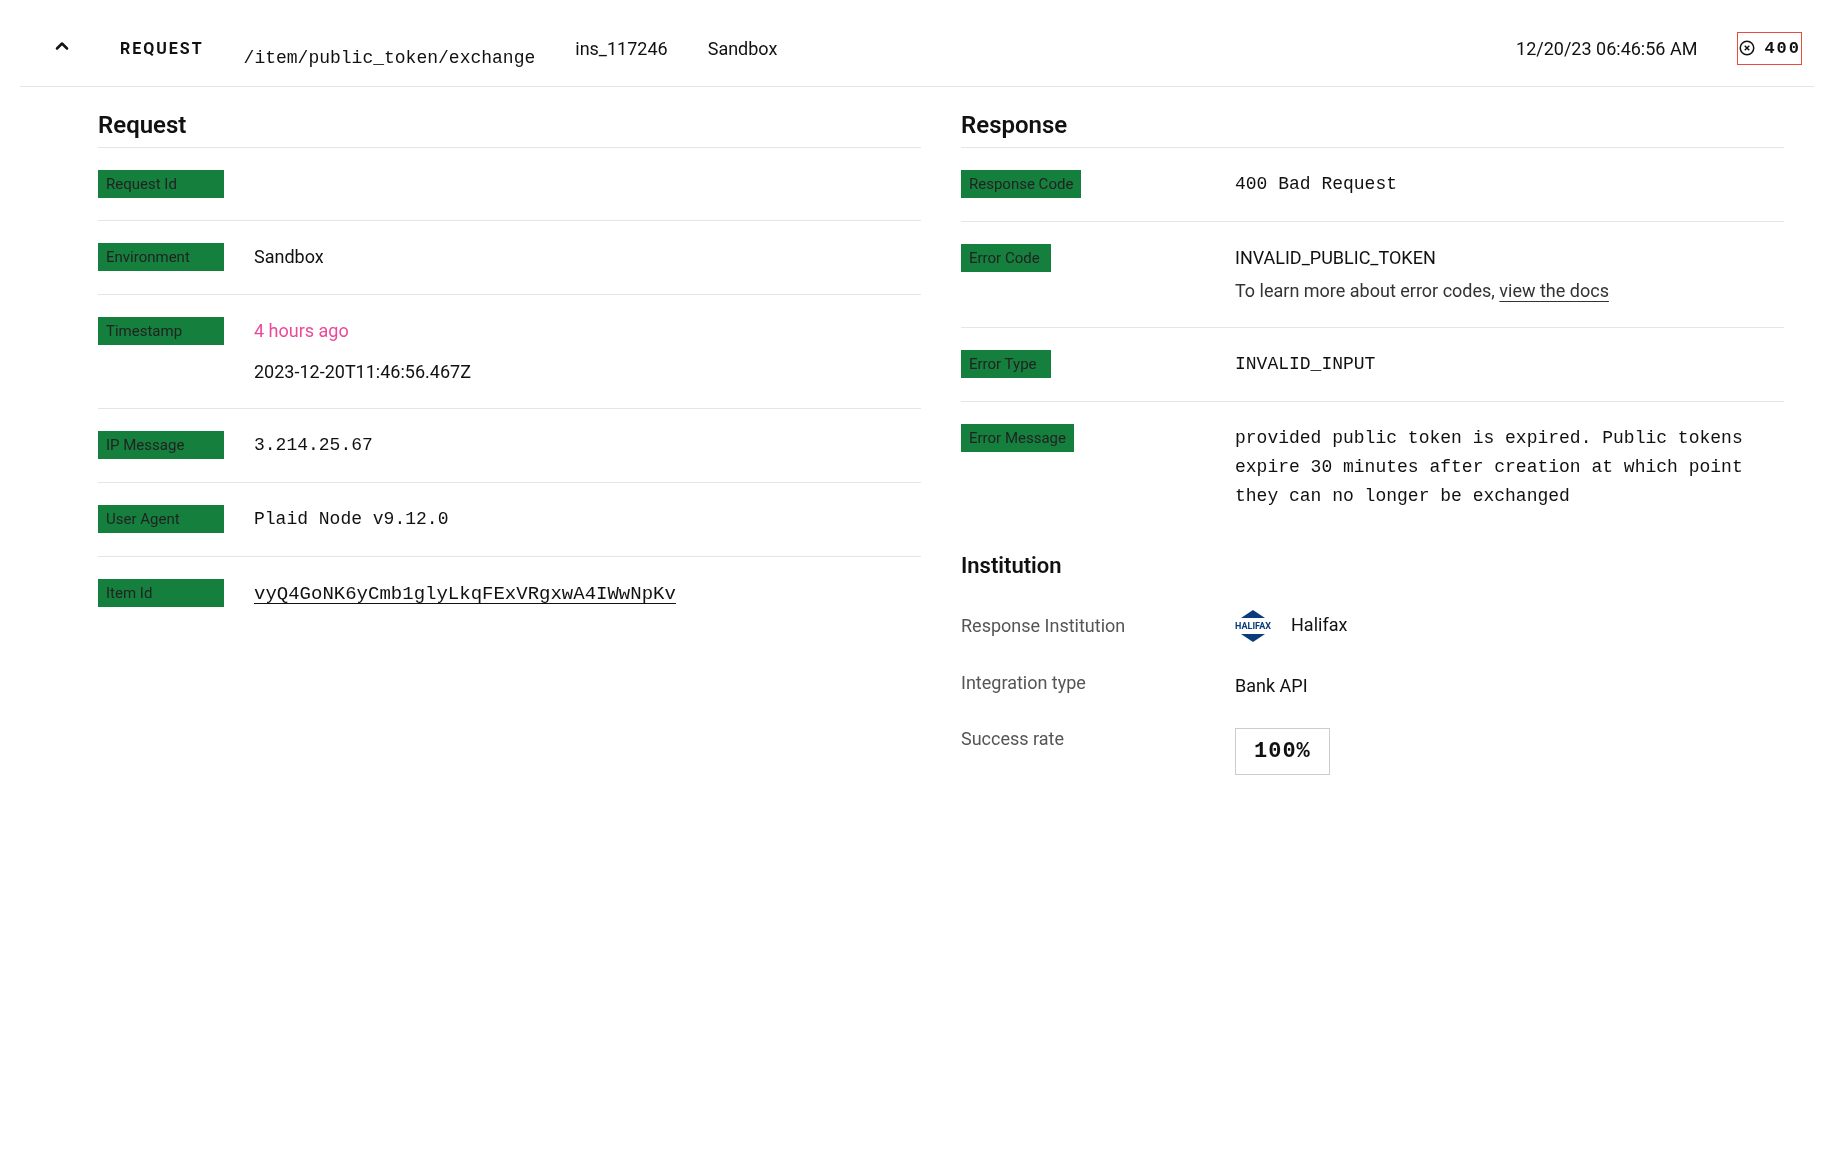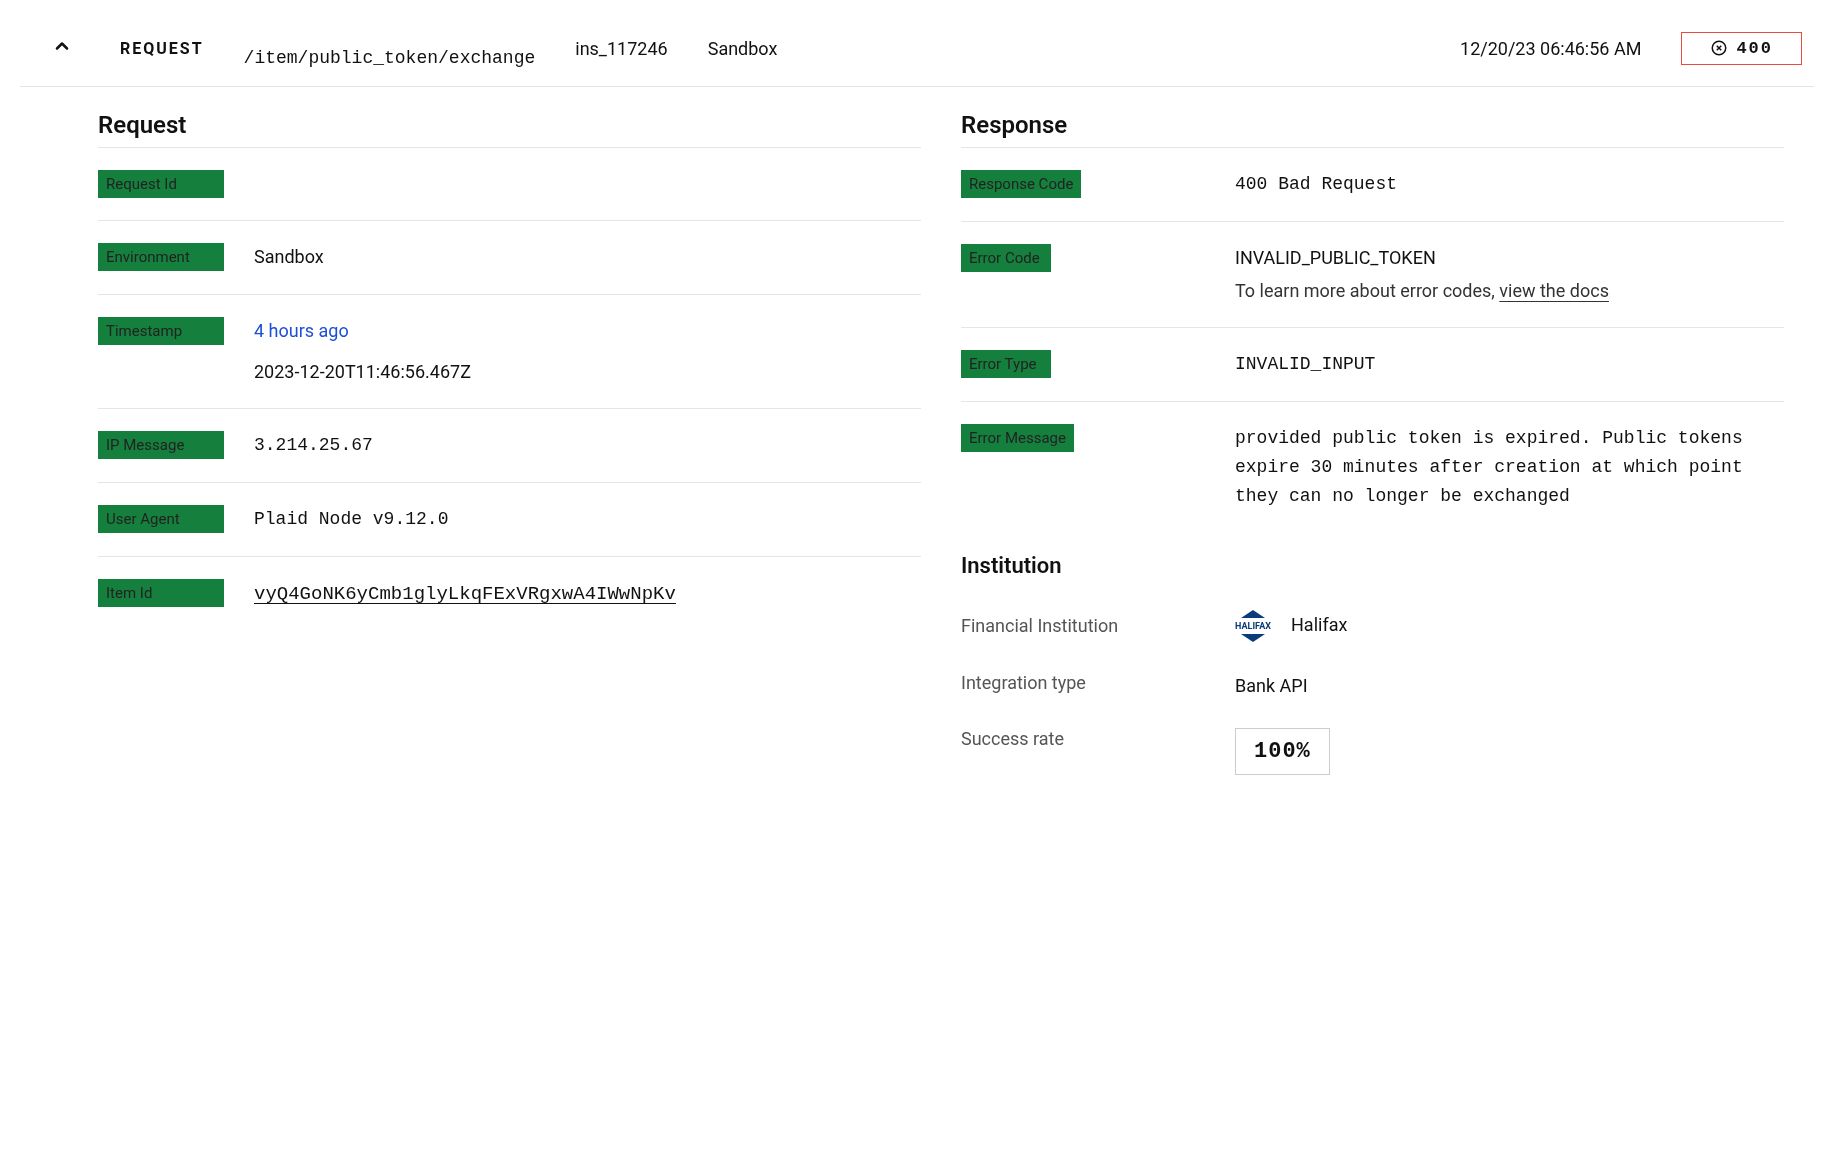--- a/index.html
+++ b/index.html
@@ -47,21 +47,21 @@
     }
     .header-spacer {
       flex: 1;
     }
     .status-badge {
       display: flex;
       align-items: center;
       gap: 8px;
       border: 1px solid #e74c3c;
       color: #111;
-      padding: 6px 28px;
+      padding: 6px 0;
       border-radius: 0;
       font-family: "SFMono-Regular", Consolas, "Liberation Mono", Menlo, monospace;
       font-weight: 700;
       font-size: 17px;
       letter-spacing: 2px;
     }
     .status-badge svg {
       width: 18px;
       height: 18px;
     }
@@ -236,21 +236,21 @@
     </div>
 
     <div class="row">
       <span class="label-chip">Environment</span>
       <span class="value" style="padding-left:30px">Sandbox</span>
     </div>
 
     <div class="row">
       <span class="label-chip">Timestamp</span>
       <div class="value value-stack" style="padding-left:30px">
-        <span style="color:#1d4ed8">4 hours ago</span>
+        <span style="color:#ec4899">4 hours ago</span>
         <span class="mono">2023-12-20T11:46:56.467Z</span>
       </div>
     </div>
 
     <div class="row">
       <span class="label-chip">IP Message</span>
       <span class="value mono" style="padding-left:30px">3.214.25.67</span>
     </div>
 
     <div class="row">
@@ -289,21 +289,21 @@
     </div>
 
     <div class="row" style="border-bottom:none">
       <div class="lbl-col"><span class="label-chip">Error Message</span></div>
       <span class="value mono">provided public token is expired. Public tokens expire 30 minutes after creation at which point they can no longer be exchanged</span>
     </div>
 
     <div class="subsection-title">Institution</div>
 
     <div class="row noborder inst-row">
-      <span class="label-plain">Financial Institution</span>
+      <span class="label-plain">Response Institution</span>
       <span class="inst-logo">
           <span style="background:#fff;z-index:1;position:relative">HALIFAX</span>
         </span>
       <span class="value" style="font-weight:400;flex:0">Halifax</span>
     </div>
 
     <div class="row noborder">
       <span class="label-plain">Integration type</span>
       <span class="value">Bank API</span>
     </div>

